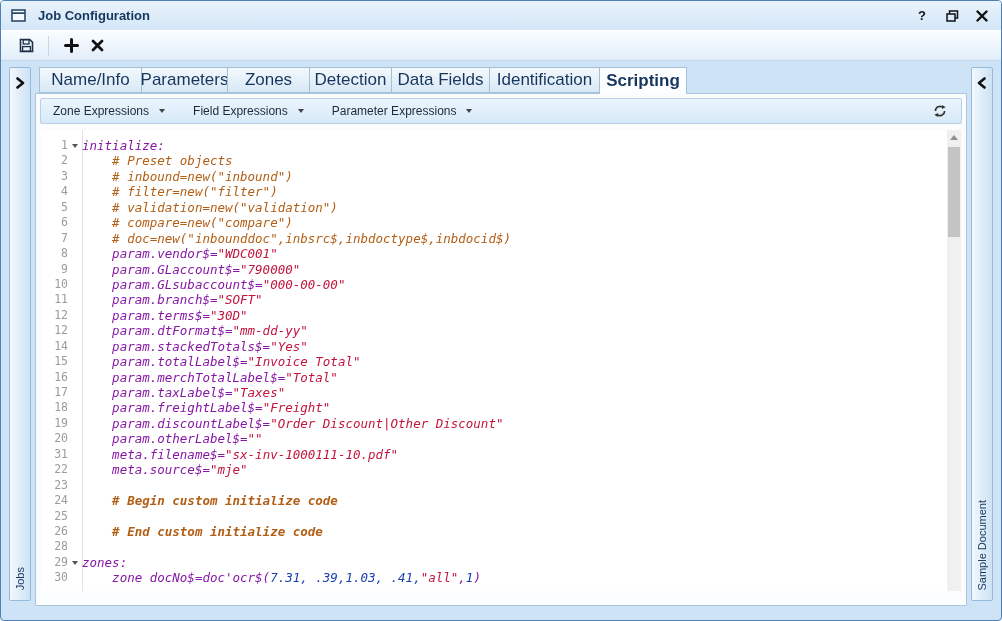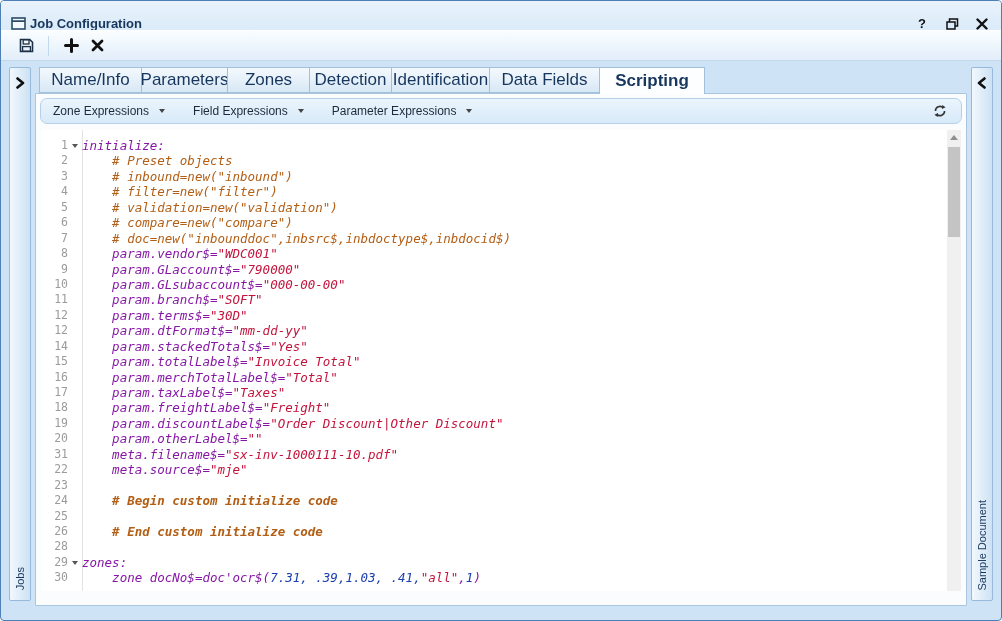--- a/index.html
+++ b/index.html
@@ -2,21 +2,21 @@
 <html><head>
 <meta charset="utf-8">
 <style>
   html,body{margin:0;padding:0;background:#ffffff;}
   .window{position:relative;width:1002px;height:621px;box-sizing:border-box;
     background:#cfe3f7;border:1px solid #4e7fb5;border-radius:4px;overflow:hidden;
     font-family:"Liberation Sans",sans-serif;}
 
   
   .titlebar{position:absolute;top:0;left:0;right:0;height:29px;display:flex;align-items:center;
-    padding:8px 10px;gap:4px;background:linear-gradient(#e9f3fc,#d3e6f7);}
+    padding:0 10px;gap:12px;background:linear-gradient(#e9f3fc,#d3e6f7);}
   .title{font-weight:bold;font-size:13px;color:#17365d;}
   .tb-controls{margin-left:auto;display:flex;align-items:center;gap:12px;}
   .tb-btn{display:flex;align-items:center;justify-content:center;width:18px;height:18px;cursor:pointer;}
   .help-glyph{font-weight:bold;font-size:13px;color:#111;font-family:"Liberation Sans",sans-serif;}
 
   
   .toolbar{position:absolute;top:29px;left:0;right:0;height:31px;box-sizing:border-box;
     background:linear-gradient(#fafdff,#e2eefa);border-top:1px solid #ffffff;
     border-bottom:1px solid #c2d8ec;display:flex;align-items:center;padding:0 12px;}
   .tool-btn{width:26px;height:24px;display:flex;align-items:center;justify-content:center;cursor:pointer;}
@@ -41,29 +41,29 @@
   .tab{box-sizing:border-box;height:26px;display:flex;align-items:center;justify-content:center;
     font-size:17px;color:#17365d;cursor:pointer;
     background:linear-gradient(#f4f9fd,#d8e8f6);border:1px solid #a3c0da;border-right-width:0;}
   .tab:last-child{border-right-width:1px;}
   .tab:nth-child(1){width:102px;}
   .tab:nth-child(2){width:86px;}
   .tab:nth-child(3){width:82px;}
   .tab:nth-child(4){width:82px;}
   .tab:nth-child(5){width:98px;}
   .tab:nth-child(6){width:110px;}
-  .tab:nth-child(7){width:106px;}
+  .tab:nth-child(7){width:88px;}
   .tab.active{background:#fdfeff;font-weight:bold;height:27px;border-bottom:0;}
 
   
   .panel{position:absolute;top:31px;left:0;right:0;bottom:0;background:#fbfcfd;
     border:1px solid #a9c5df;border-radius:1px;z-index:1;}
 
   .expr-bar{position:absolute;top:4px;left:4px;right:4px;height:26px;box-sizing:border-box;
-    background:linear-gradient(#ebf5fd,#d7e9f8);border:1px solid #b7d0e8;border-radius:7px;
+    background:linear-gradient(#ebf5fd,#d7e9f8);border:1px solid #b7d0e8;border-radius:2px;
     display:flex;align-items:center;padding:0 12px;gap:28px;}
   .dd{display:flex;align-items:center;gap:10px;font-size:12px;color:#1c2b3a;cursor:pointer;}
   .dd-arrow{width:0;height:0;border-left:3.5px solid transparent;border-right:3.5px solid transparent;
     border-top:4px solid #444;}
   .refresh{margin-left:auto;cursor:pointer;display:flex;padding-right:2px;}
 
   
   .editor{position:absolute;top:36px;left:5px;right:5px;bottom:14px;background:#ffffff;overflow:hidden;
     font-family:"DejaVu Sans Mono",monospace;font-size:12.5px;font-style:italic;}
   .gutterline{position:absolute;left:41px;top:0;bottom:0;width:1px;background:#e3e3e3;}
@@ -155,22 +155,22 @@
       <span class="vlabel">Sample Document</span>
     </div>
 
     <div class="center">
 
       <div class="tabs" id="tabbar">
           <div class="tab">Name/Info</div>
           <div class="tab">Parameters</div>
           <div class="tab">Zones</div>
           <div class="tab">Detection</div>
+          <div class="tab">Data Fields</div>
           <div class="tab">Identification</div>
-          <div class="tab">Data Fields</div>
           <div class="tab active">Scripting</div>
         </div>
 
       <div class="panel">
 
         <div class="expr-bar" id="exprbar">
             <span class="dd">
               <span>Zone Expressions</span>
               <span class="dd-arrow"></span>
             </span>

